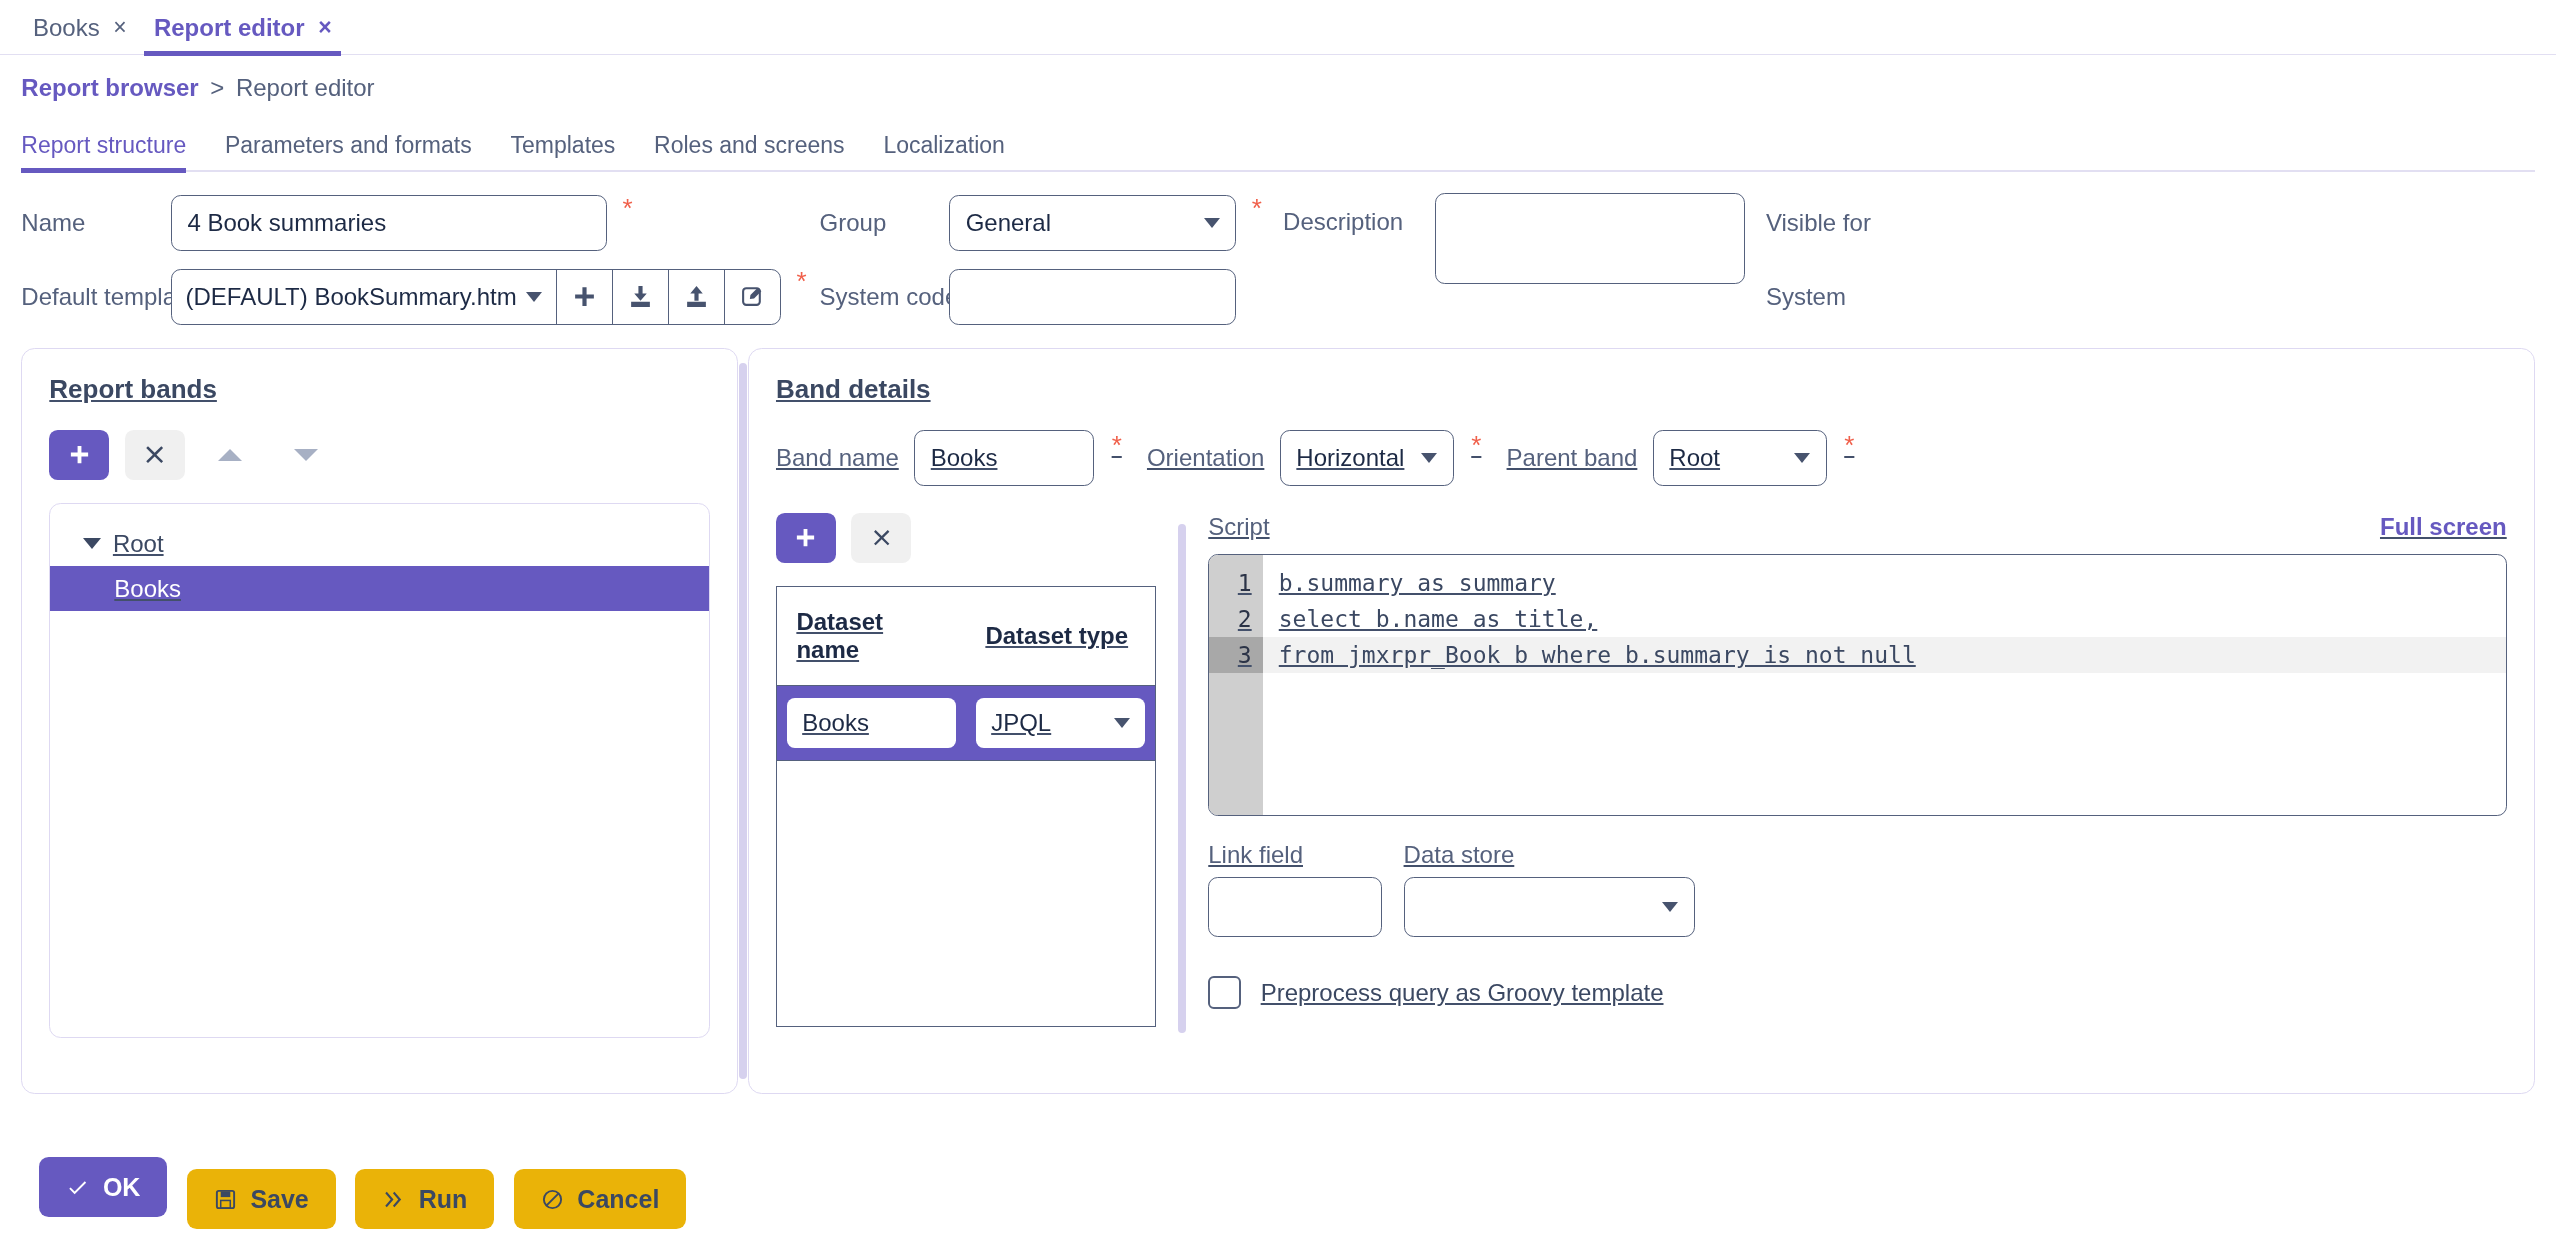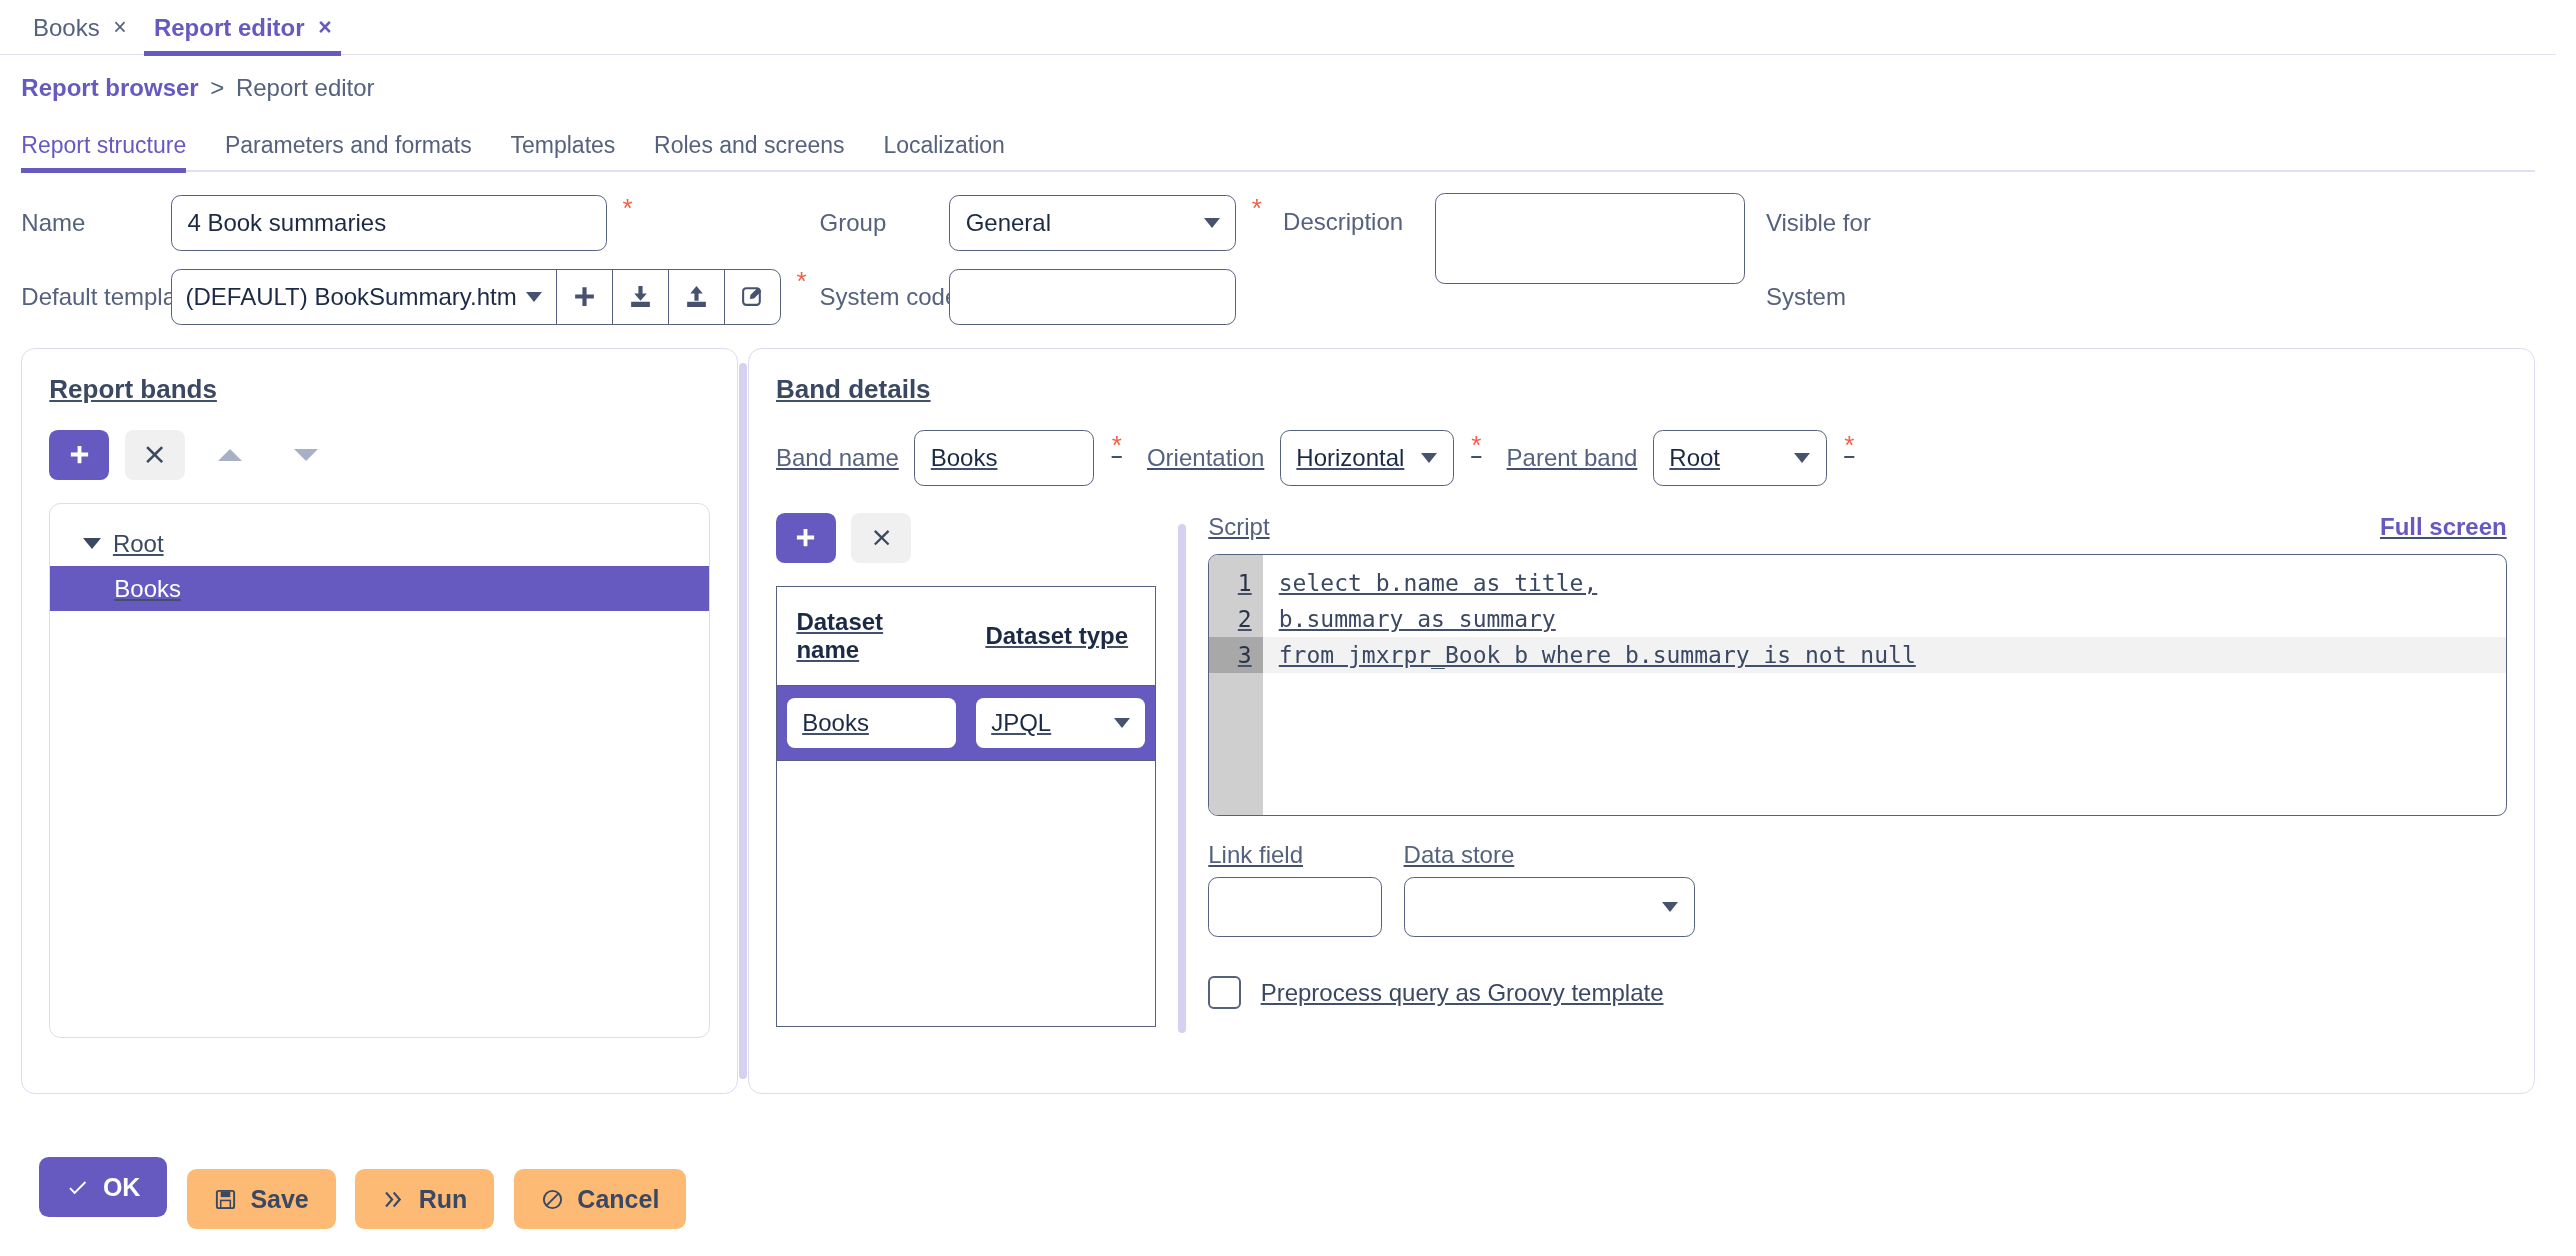--- a/index.html
+++ b/index.html
@@ -217,21 +217,21 @@
     display: flex; align-items: center; gap: 19.4px;
     padding: 0 21.3px 27px 21.3px;
   }
   .fbtn {
     height: 60px; border-radius: 9.7px; border: none;
     display: flex; align-items: center; gap: 13.6px;
     padding: 0 27px; font-size: 25px; font-weight: bold; cursor: pointer;
     font-family: "Liberation Sans", sans-serif;
   }
   .fbtn.primary { background: #6659c0; color: #fff; }
-  .fbtn.ghost { background: #fdba74; color: #3b4862; margin-top: 24px; }
+  .fbtn.ghost { background: #eab308; color: #3b4862; margin-top: 24px; }
 </style>
 </head>
 <body>
 
 <div class="app">
 
   <div class="tabstrip">
     <div class="tab">
       <span>Books</span>
       <span class="tab-close">×</span>
@@ -461,22 +461,22 @@
             <span class="fs">Full screen</span>
           </div>
 
           <div class="editor">
             <div class="gutter">
               <div class="gline">1</div>
               <div class="gline">2</div>
               <div class="gline cur">3</div>
             </div>
             <div class="code">
+              <div class="cline">b.summary as summary</div>
               <div class="cline">select b.name as title,</div>
-              <div class="cline">b.summary as summary</div>
               <div class="cline cur">from jmxrpr_Book b where b.summary is not null</div>
             </div>
           </div>
 
           <div class="lowerrow">
             <div class="lowerfield">
               <span class="lbl">Link field</span>
               <div class="ctl empty" style="width:174px; height:60px">
                 <span></span>
               </div>

